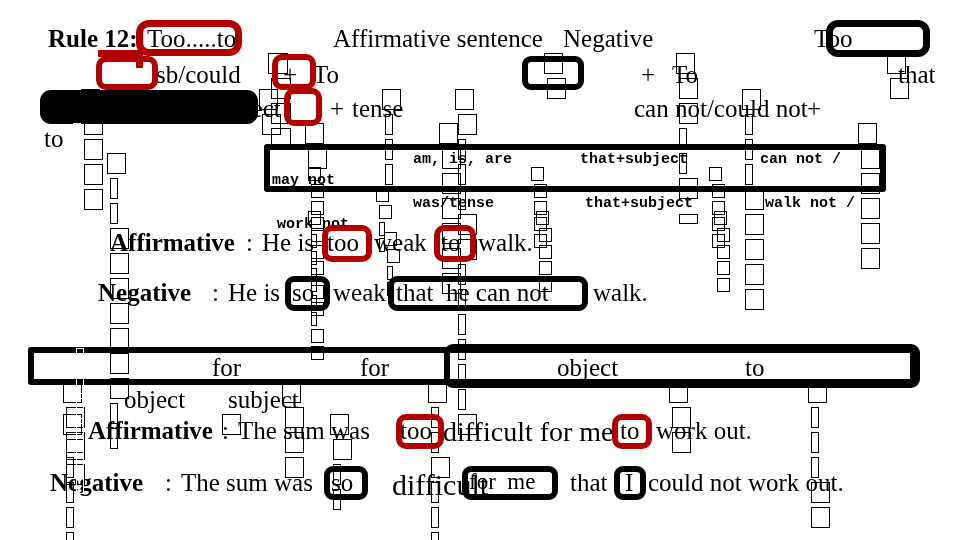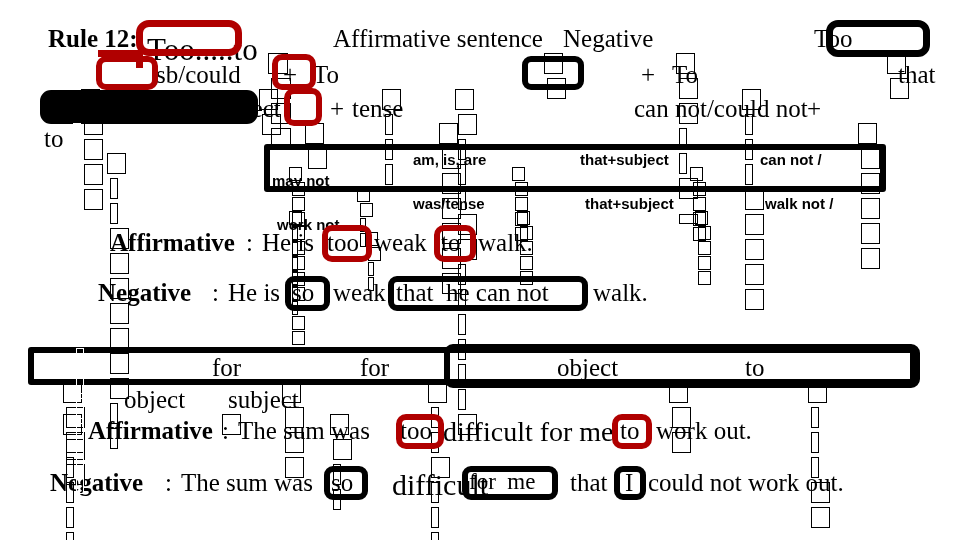--- a/index.html
+++ b/index.html
@@ -9,21 +9,21 @@
     font-family:"Liberation Serif","DejaVu Serif",serif;
     color:#000000;
     overflow:hidden;
     position:relative;
   }
   #slide{position:absolute;left:0;top:0;width:960px;height:540px;}
 
   
   .t{position:absolute;white-space:pre;line-height:1;}
   .serif{font-family:"Liberation Serif","DejaVu Serif",serif;}
-  .sans{font-family:Liberation Sans, sans-serif;font-weight:bold;}
+  .sans{font-family:Liberation Mono, monospace;font-weight:bold;}
   .b{font-weight:bold;}
 
   
   .tofu{display:inline-block;border:1.6px solid #000;vertical-align:-0.08em;
         box-sizing:border-box;background:transparent;}
   .tofu.w{border-color:#fff;}
   .tofu + .tofu{margin-left:3px;}
 
   
   .abox{position:absolute;box-sizing:border-box;background:transparent;}
@@ -35,21 +35,21 @@
   .blkfill{background:#000000;border-radius:11px;}
   .redline{position:absolute;background:#B00000;}
 </style>
 </head>
 <body>
 
 <div id="slide">
 
   <span class="t serif b" style="left:48px;top:26px;font-size:25px;">Rule 12:</span>
 
-  <span class="t serif" style="left:147px;top:26px;font-size:31px;margin-top:8px;">Too.....to</span>
+  <span class="t serif" style="left:147px;top:26px;font-size:25px;">Too.....to</span>
 
   <span class="t serif" style="left:243px;top:26px;font-size:25px;">
     <span class="tofu" style="width:20px;height:21px;"></span>
     <span class="tofu" style="width:20px;height:21px;"></span>
     <span class="tofu" style="width:20px;height:21px;"></span>
     <span class="tofu" style="width:20px;height:21px;"></span>
   </span>
 
   <span class="t serif" style="left:333px;top:26px;font-size:25px;">Affirmative sentence</span>
 

